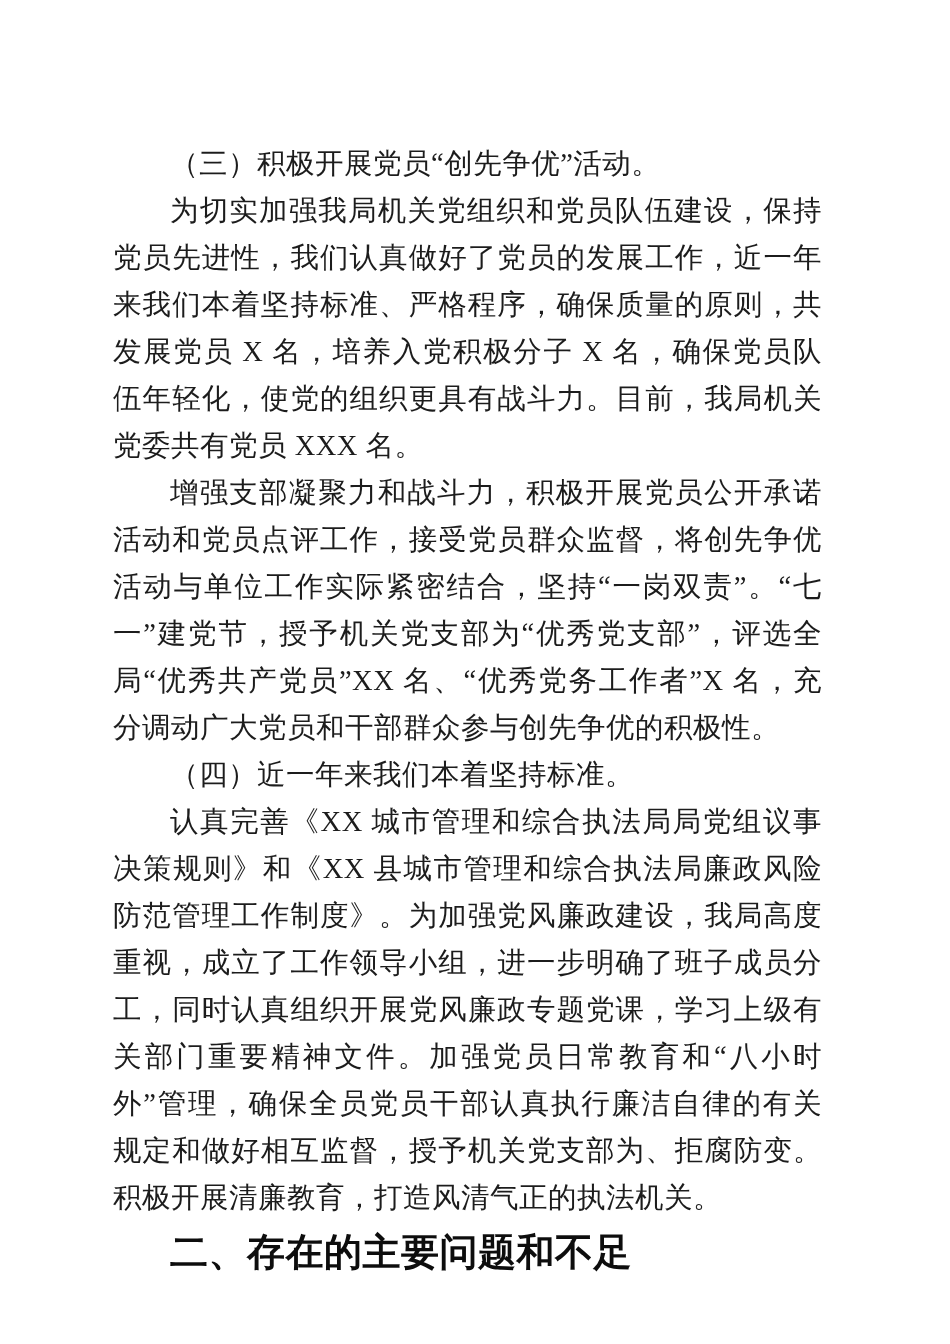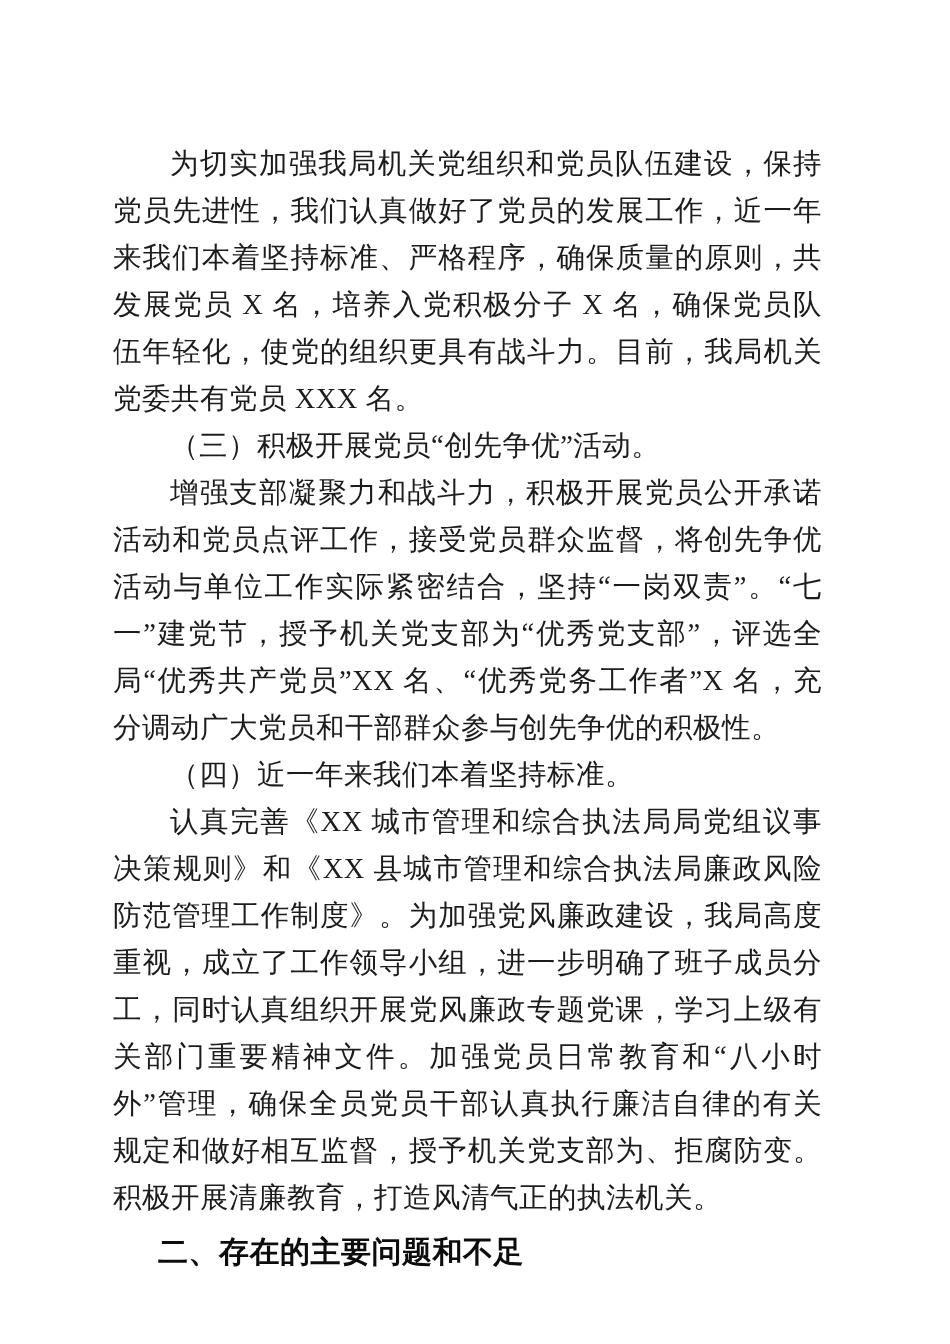--- a/index.html
+++ b/index.html
@@ -44,38 +44,38 @@
 
   
   .para.sub-heading {
     text-align: left;
   }
 
   
   .section-heading {
     margin: 0;
     font-family: "Liberation Sans", "DejaVu Sans", sans-serif;
-    font-size: 30px;
+    font-size: 38px;
     line-height: 62px;
     font-weight: bold;
     color: #0d0d0d;
     text-indent: 1.5em;
     letter-spacing: 0.5px;
     text-align: left;
   }
 </style>
 </head>
 <body>
 
 <div class="page">
   <div class="doc-body">
 
+    <p class="para sub-heading">（三）积极开展党员“创先争优”活动。</p>
+
     <p class="para">为切实加强我局机关党组织和党员队伍建设，保持党员先进性，我们认真做好了党员的发展工作，近一年来我们本着坚持标准、严格程序，确保质量的原则，共发展党员 X 名，培养入党积极分子 X 名，确保党员队伍年轻化，使党的组织更具有战斗力。目前，我局机关党委共有党员 XXX 名。</p>
-
-    <p class="para sub-heading">（三）积极开展党员“创先争优”活动。</p>
 
     <p class="para">增强支部凝聚力和战斗力，积极开展党员公开承诺活动和党员点评工作，接受党员群众监督，将创先争优活动与单位工作实际紧密结合，坚持“一岗双责”。“七一”建党节，授予机关党支部为“优秀党支部”，评选全局“优秀共产党员”XX 名、“优秀党务工作者”X 名，充分调动广大党员和干部群众参与创先争优的积极性。</p>
 
     <p class="para sub-heading">（四）近一年来我们本着坚持标准。</p>
 
     <p class="para">认真完善《XX 城市管理和综合执法局局党组议事决策规则》和《XX 县城市管理和综合执法局廉政风险防范管理工作制度》。为加强党风廉政建设，我局高度重视，成立了工作领导小组，进一步明确了班子成员分工，同时认真组织开展党风廉政专题党课，学习上级有关部门重要精神文件。加强党员日常教育和“八小时外”管理，确保全员党员干部认真执行廉洁自律的有关规定和做好相互监督，授予机关党支部为、拒腐防变。积极开展清廉教育，打造风清气正的执法机关。</p>
 
     <h2 class="section-heading">二、存在的主要问题和不足</h2>
 
   </div>

